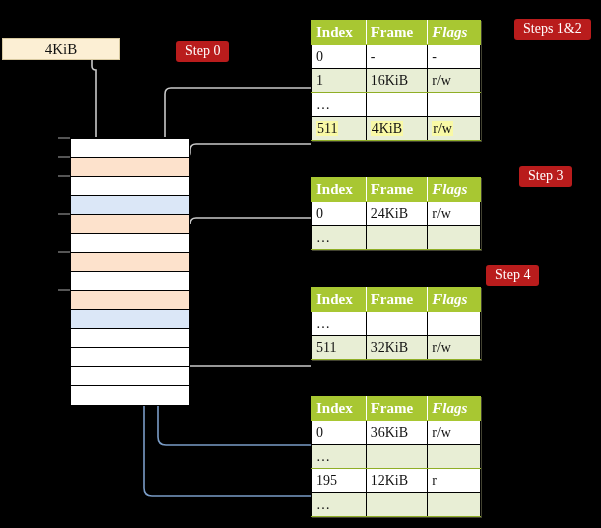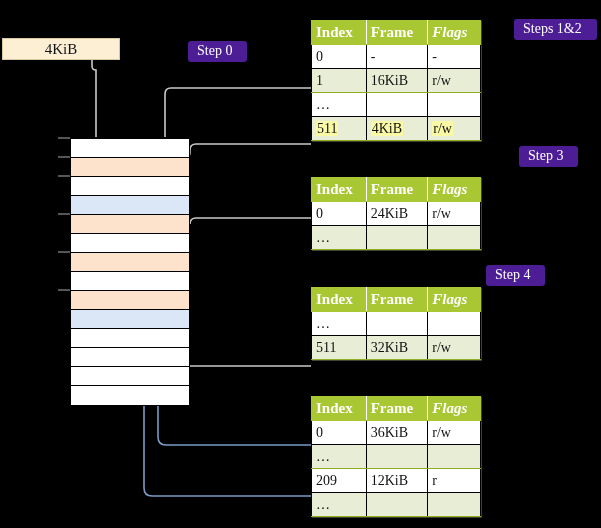--- a/index.html
+++ b/index.html
@@ -23,32 +23,32 @@
     border:1px solid #d8c9a0;
     color:#111;
     font-size:15px;
     display:flex;align-items:center;justify-content:center;
     box-sizing:border-box;
   }
 
   
   .badge{
     position:absolute;
-    background:#4c1d95;
+    background:#b91c1c;
     color:#fff;
     font-size:14px;
-    padding:2px 15px 3px 9px;
+    padding:2px 9px 3px 9px;
     border-radius:3px;
     white-space:nowrap;
     line-height:1.15;
     box-shadow:0 1px 0 rgba(0,0,0,.4);
   }
-  #badge-step0{left:188px;top:41px;}
+  #badge-step0{left:176px;top:41px;}
   #badge-steps12{left:514px;top:19px;}
-  #badge-step3{left:519px;top:146px;}
+  #badge-step3{left:519px;top:166px;}
   #badge-step4{left:486px;top:265px;}
 
   
   .memcol{
     position:absolute;
     left:70px;top:137px;
     width:120px;
     border:1px solid #000;
     border-top:2px solid #000;
     box-sizing:border-box;
@@ -286,21 +286,21 @@
           <td class="c0">0</td>
           <td class="c1">36KiB</td>
           <td class="c2">r/w</td>
         </tr>
         <tr class="alt">
           <td class="c0">…</td>
           <td class="c1"></td>
           <td class="c2"></td>
         </tr>
         <tr>
-          <td class="c0">209</td>
+          <td class="c0">195</td>
           <td class="c1">12KiB</td>
           <td class="c2">r</td>
         </tr>
         <tr class="alt">
           <td class="c0">…</td>
           <td class="c1"></td>
           <td class="c2"></td>
         </tr>
       </tbody>
     </table>

